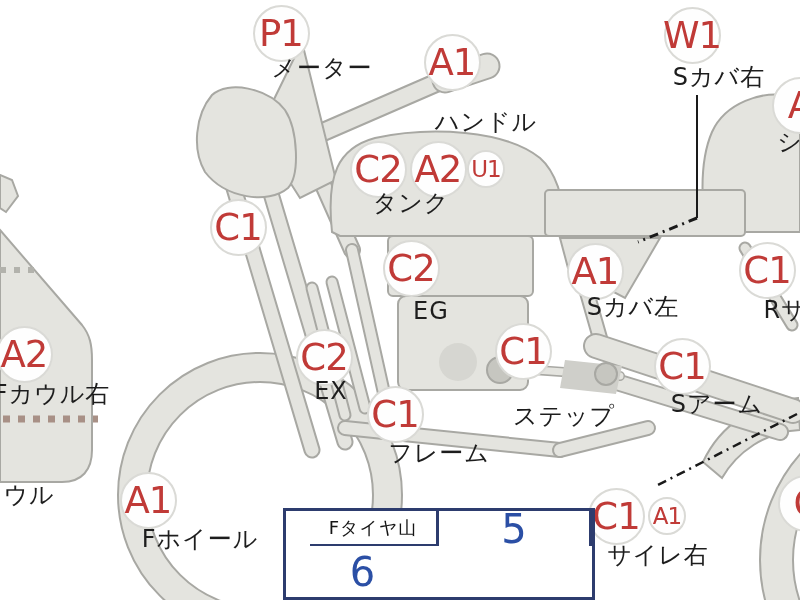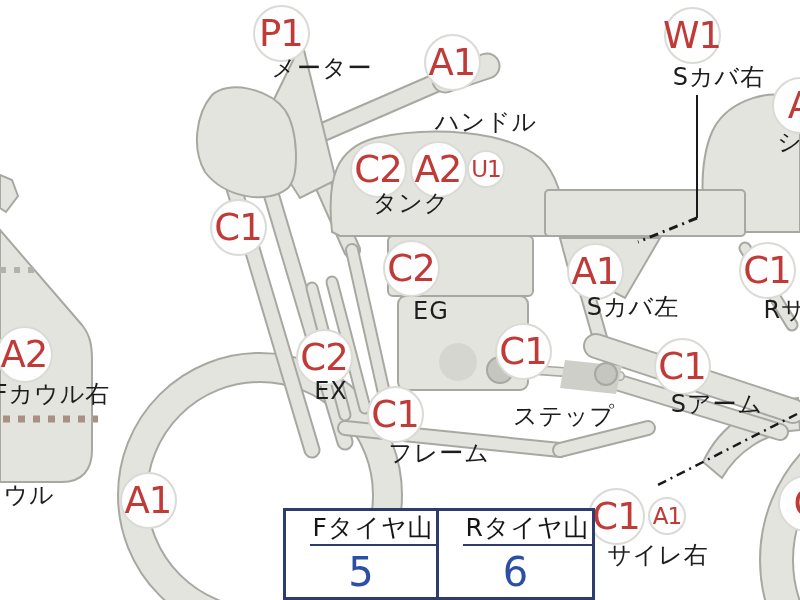--- a/index.html
+++ b/index.html
@@ -19,21 +19,21 @@
   .part-label {
     position:absolute; transform:translate(-50%,-50%); color:#1d1d1d;
     font-size:24px; white-space:nowrap; letter-spacing:1px; line-height:1.1;
   }
   .tire-table {
     position:absolute; left:283px; top:508px; width:306px; height:86px; z-index:3;
     background:#fff; border:3px solid #2d3c6e; box-sizing:content-box;
     display:grid; grid-template-columns:1fr 1fr; grid-template-rows:35px 1fr;
   }
   .tt-cell { display:flex; align-items:center; justify-content:center; }
-  .tt-header { font-size:25px; color:#151515; border-bottom:2px solid #2d3c6e; letter-spacing:1px;margin-left:24px; }
+  .tt-header { font-size:18px; color:#151515; border-bottom:2px solid #2d3c6e; letter-spacing:1px;margin-left:24px; }
   .tt-value { font-size:40px; color:#2b4fa5; }
   .col0 { border-right:3px solid #2d3c6e; }
 </style>
 </head>
 <body>
 
 <div class="stage">
 
   <svg width="800" height="600" viewBox="0 0 800 600">
 
@@ -153,27 +153,27 @@
       <div class="part-label" style="left: 331px; top: 391px;">EX</div>
       <div class="badge lg" style="left: 494.5px; top: 322.5px;">C1</div>
       <div class="part-label" style="left: 564px; top: 386px; margin-top: 30px;">ステップ</div>
       <div class="badge lg" style="left: 653.5px; top: 337.5px;">C1</div>
       <div class="part-label" style="left: 717px; top: 404px;">Sアーム</div>
       <div class="badge lg" style="left: -4.5px; top: 325.5px;">A2</div>
       <div class="part-label" style="left: 52px; top: 394px;">Fカウル右</div>
       <div class="badge lg" style="left: 366.5px; top: 385.5px;">C1</div>
       <div class="part-label" style="left: 439px; top: 453px;">フレーム</div>
       <div class="badge lg" style="left: 119.5px; top: 471.5px;">A1</div>
+      <div class="part-label" style="left: 200px; top: 539px;">Fホイール</div>
       <div class="part-label" style="left: 29px; top: 495px;">ウル</div>
       <div class="badge lg" style="left: 587.5px; top: 487.5px;">C1</div>
       <div class="badge sm" style="left: 648px; top: 497px;">A1</div>
       <div class="part-label" style="left: 658px; top: 555px;">サイレ右</div>
       <div class="badge lg" style="left: 777.5px; top: 474.5px;">C</div>
     </div>
 
   <div class="tire-table">
     <div class="tt-cell tt-header col0">Fタイヤ山</div>
-    <div class="tt-cell tt-header">Rタイヤ山</div>
     <div class="tt-cell tt-value col0">5</div>
     <div class="tt-cell tt-value">6</div>
   </div>
 
 </div>
 
 </body></html>

